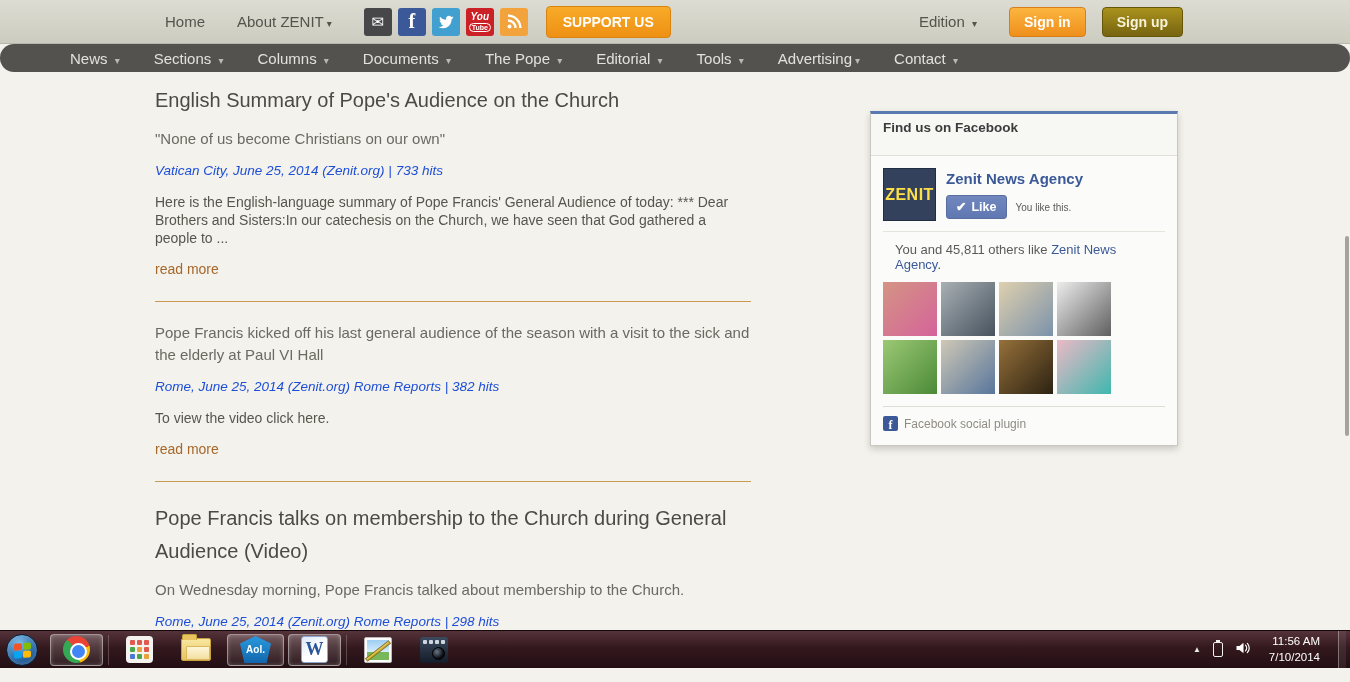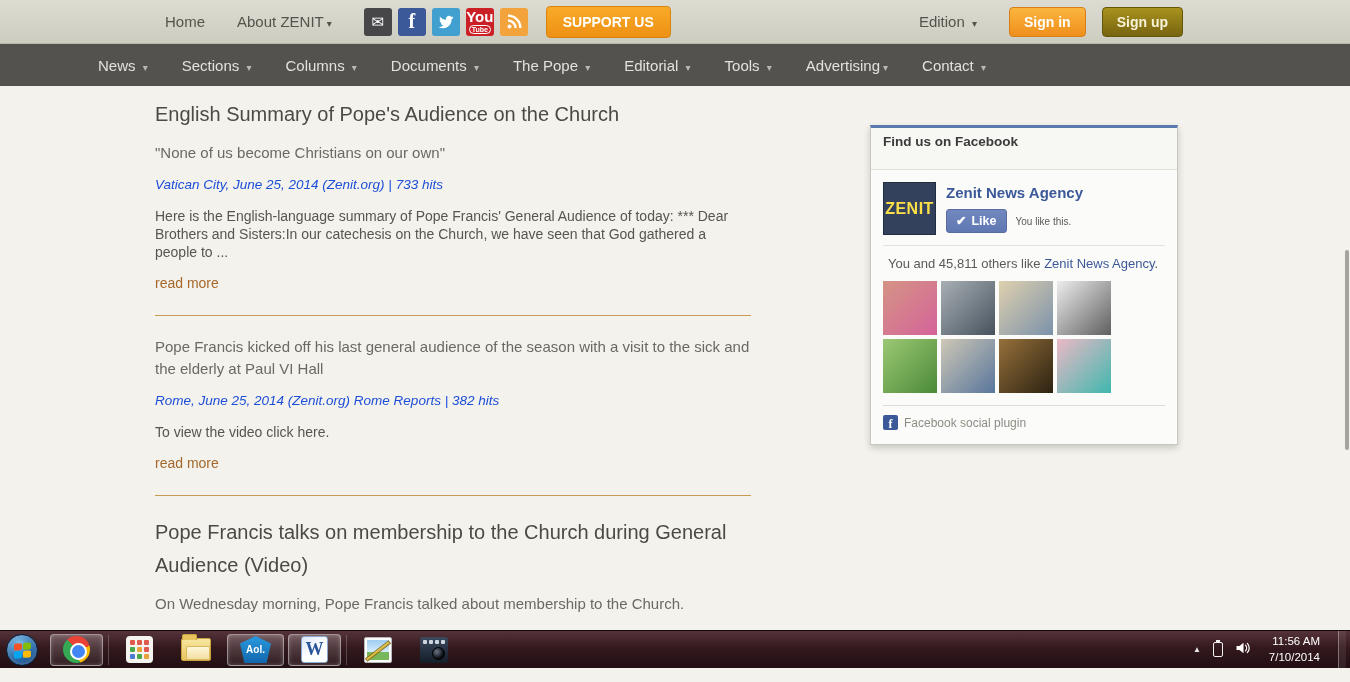--- a/index.html
+++ b/index.html
@@ -9,32 +9,32 @@
   
   .top-header{ height:44px; background:linear-gradient(#dcdcd2,#ccccc1); display:flex; align-items:center; padding:0 167px 0 165px; border-bottom:1px solid #b7b7ab; }
   .hdr-link{ color:#55544c; font-size:15px; margin-right:32px; cursor:pointer; white-space:nowrap; }
   .hdr-caret{ font-size:10px; color:#55544c; margin-left:3px; }
   .social-row{ display:flex; gap:6px; margin-right:18px; }
   .s-icon{ width:28px; height:28px; border-radius:3px; display:flex; align-items:center; justify-content:center; cursor:pointer; }
   .s-email{ background:#47474a; color:#fff; font-size:15px; }
   .s-fb{ background:#3b5998; color:#fff; font-weight:bold; font-size:20px; font-family:"Liberation Serif",serif; }
   .s-tw{ background:#41a0cf; }
   .s-yt{ background:#cc2027; color:#fff; flex-direction:column; line-height:1; }
-  .s-yt .yt1{ font-size:15px; font-weight:bold; }
+  .s-yt .yt1{ font-size:10px; font-weight:bold;font-style:italic; }
   .s-yt .yt2{ font-size:7px; font-weight:bold; border:1px solid #fff; border-radius:5px; padding:0 2px; margin-top:1px; }
   .s-rss{ background:#f2a33c; }
   .btn{ border-radius:4px; font-weight:bold; font-size:14px; color:#fff; padding:7px 16px; cursor:pointer; white-space:nowrap; }
   .btn-support{ background:linear-gradient(#f8ab28,#ee9014); border:1px solid #d98410; margin-right:11px; }
   .btn-news{ background:linear-gradient(#58b2ce,#3f9abc); border:1px solid #3a8cab; }
   .spacer{ flex:1; }
   .btn-signin{ background:linear-gradient(#fbb53f,#ef8f1c); border:1px solid #d87e18; font-weight:bold; margin-right:16px; padding:6px 14px; }
   .btn-signup{ background:linear-gradient(#a9921d,#776410); border:1px solid #665609; font-weight:bold; color:#f7f3d8; padding:6px 14px; }
 
   
-  .nav-bar{ height:42px; background:#54524e; display:flex; align-items:center; padding-left:98px; }
+  .nav-bar{ height:28px; background:#54524e; display:flex; align-items:center; padding-left:70px;border-radius:19px; }
   .nav-item{ color:#e2e1dd; font-size:15px; margin-right:34px; cursor:pointer; white-space:nowrap; }
   .nav-item .hdr-caret{ color:#b9b8b3; }
 
   
   .page{ position:relative; height:558px; background:#f3f2ec; }
   .main-col{ position:absolute; left:155px; top:12px; width:596px; }
   .art-title{ color:#4b4a44; font-size:20px; font-weight:400; line-height:1.65; margin-bottom:11px; cursor:pointer; }
   .art-sub{ color:#6b6962; font-size:15px; line-height:1.45; margin-bottom:13px; }
   .art-meta{ color:#1d4ed8; font-size:13.5px; font-style:italic; margin-bottom:15px; }
   .art-body{ color:#57554e; font-size:14px; line-height:1.3; margin-bottom:13px; }
@@ -46,21 +46,21 @@
   .fb-title{ background:#f7f7f4; color:#3b3b3b; font-size:13.5px; font-weight:bold; padding:6px 12px 20px; border-bottom:1px solid #e0dfd8; }
   .fb-body{ padding:12px; }
   .fb-row{ display:flex; margin-bottom:4px; }
   .fb-logo{ width:53px; height:53px; background:#33415c; border:1px solid #222d42; color:#fde047; display:flex; align-items:center; justify-content:center; font-weight:bold; font-size:16px; letter-spacing:.5px; cursor:pointer; }
   .fb-right{ margin-left:10px; }
   .fb-pagename{ color:#3b5998; font-size:15px; font-weight:bold; margin:2px 0 8px; cursor:pointer; }
   .fb-likeline{ display:flex; align-items:center; }
   .fb-likebtn{ background:linear-gradient(#7187be,#6078b2); border:1px solid #5a6da0; border-radius:3px; color:#fff; font-size:12.5px; font-weight:bold; padding:3px 9px 4px; display:flex; align-items:center; gap:5px; cursor:pointer; }
   .fb-youlike{ color:#5a5a5a; font-size:10px; margin-left:9px; }
   .fb-sep{ border:none; border-top:1px solid #e4e3dc; margin:10px 0; }
-  .fb-likes{ color:#5a5a5a; font-size:13px; margin:2px 5px 10px; }
+  .fb-likes{ color:#5a5a5a; font-size:13px; margin:2px 12px 10px; }
   .fb-likes .lnk{ color:#3b5998; cursor:pointer; }
   .fb-photos{ display:grid; grid-template-columns:repeat(4,54px); grid-auto-rows:54px; gap:4px; margin-bottom:12px; }
   .ph{ cursor:pointer; }
   .ph1{ background:linear-gradient(135deg,#d49484,#d5639a); }
   .ph2{ background:linear-gradient(135deg,#a8b0b4,#47525e); }
   .ph3{ background:linear-gradient(135deg,#dfd0ae,#7b92aa); }
   .ph4{ background:linear-gradient(135deg,#ededed,#5f5f5f); }
   .ph5{ background:linear-gradient(135deg,#9cc874,#4b8a38); }
   .ph6{ background:linear-gradient(135deg,#cfc8b6,#58769c); }
   .ph7{ background:linear-gradient(135deg,#96703a,#2c2212); }

